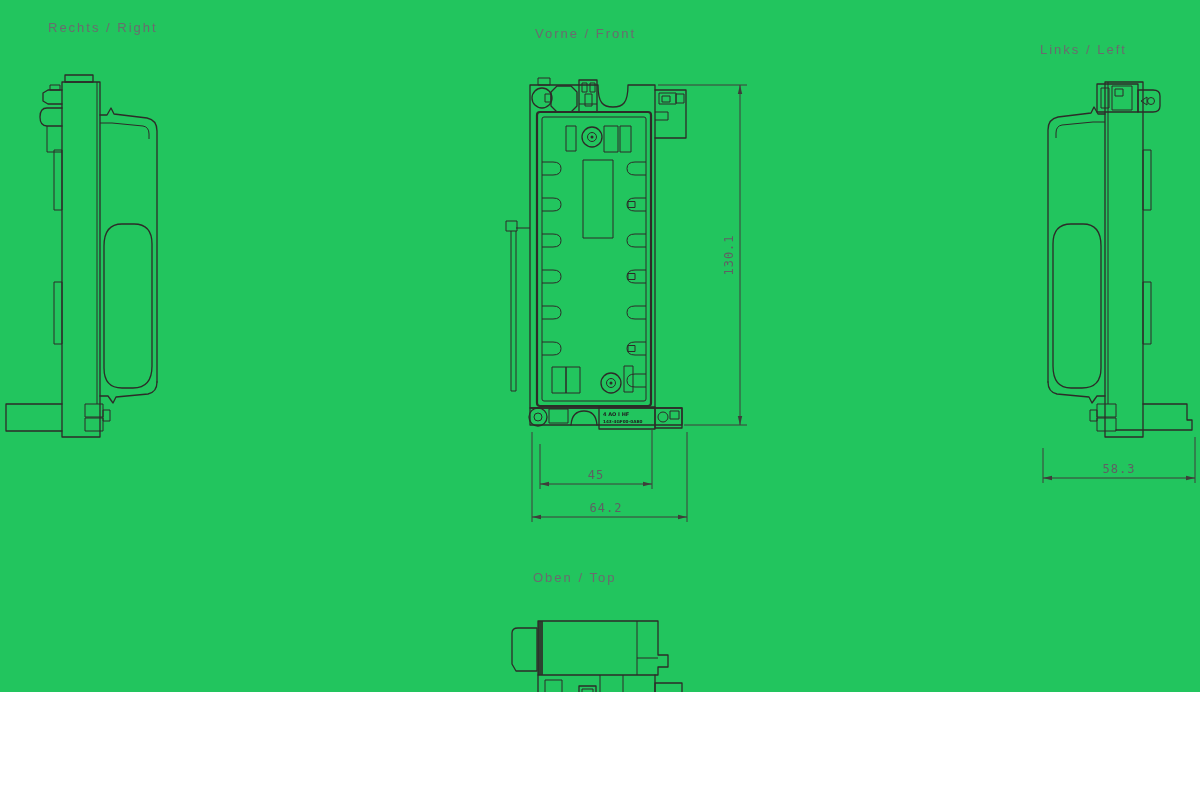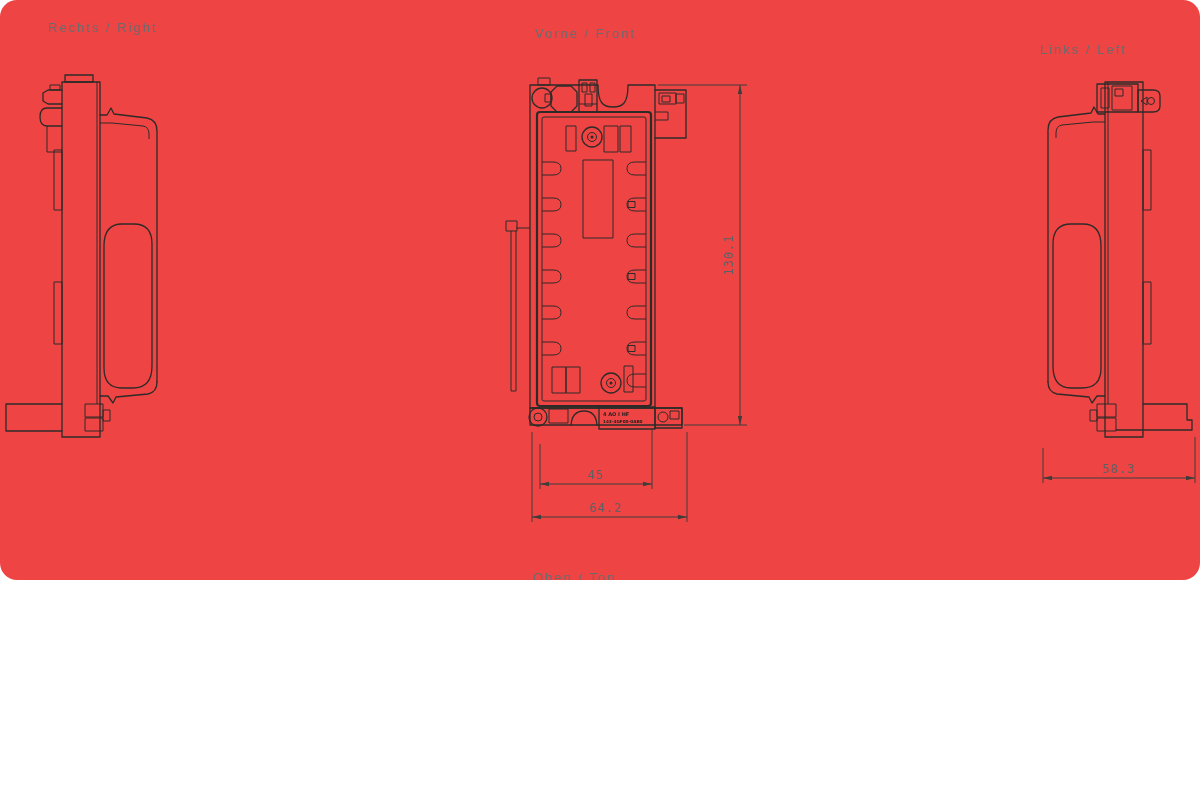--- a/index.html
+++ b/index.html
@@ -2,21 +2,21 @@
 <html><head>
 <meta charset="utf-8">
 <style>
   :root{
     --line:#2d2b28;
     --dimline:#3f3d3a;
     --labeltext:#6a6b6e;
     --dimtext:#5f6063;
   }
   html,body{margin:0;padding:0;background:#ffffff;}
-  .canvas{position:relative;width:1200px;height:580px;background:#ef4444;overflow:hidden;border-radius:17px;}
+  .canvas{position:relative;width:1200px;height:692px;background:#22c55e;overflow:hidden;}
   svg{position:absolute;inset:0;display:block;}
   .outline{fill:none;stroke:var(--line);stroke-width:1.3;stroke-linejoin:round;stroke-linecap:round;}
   .thin{fill:none;stroke:var(--line);stroke-width:1;stroke-linejoin:round;}
   .thick{fill:none;stroke:var(--line);stroke-width:2.2;stroke-linejoin:round;}
   .fillbar{fill:var(--line);stroke:none;}
   .dimline{fill:none;stroke:var(--dimline);stroke-width:1;}
   .arrow{fill:var(--dimline);stroke:none;}
   .view-label{font-family:"Liberation Sans",sans-serif;font-size:13px;letter-spacing:2px;fill:var(--labeltext);}
   .dim-text{font-family:"DejaVu Sans Mono",monospace;font-size:12px;letter-spacing:1px;fill:var(--dimtext);}
   .plate-text1{font-family:"DejaVu Sans",sans-serif;font-size:5px;font-weight:bold;fill:#1f1f1f;}

